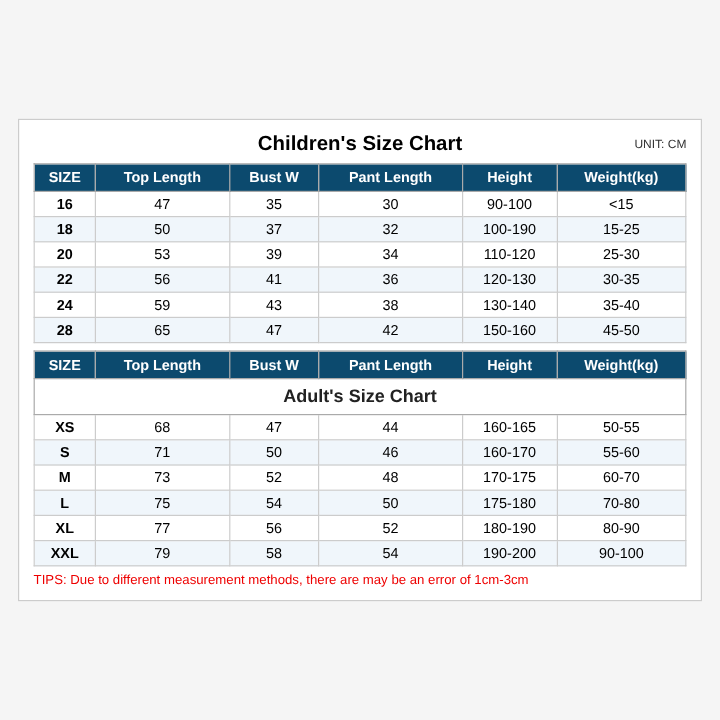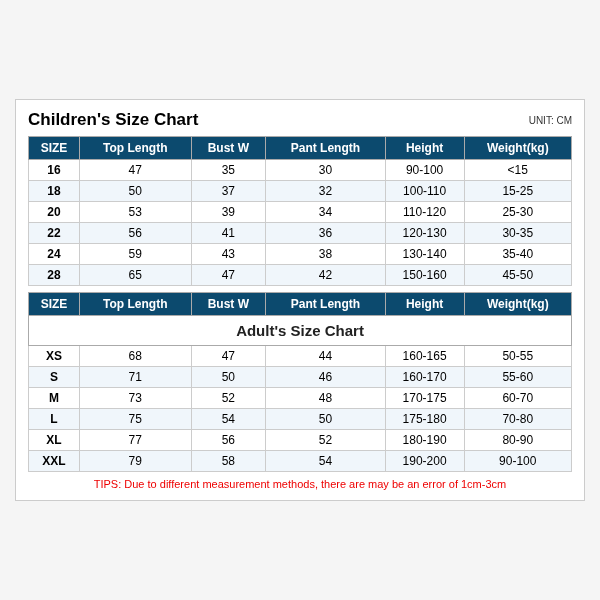--- a/index.html
+++ b/index.html
@@ -14,21 +14,21 @@
     }
     .chart-container {
       background: #fff;
       border: 1px solid #ccc;
       padding: 10px 12px 10px 12px;
       width: 570px;
     }
     .main-title-row {
       display: flex;
       align-items: center;
-      justify-content: flex-start;
+      justify-content: center;
       position: relative;
       margin-bottom: 6px;
     }
     .main-title {
       font-size: 17px;
       font-weight: bold;
       text-align: center;
     }
     .unit-label {
       position: absolute;
@@ -71,21 +71,21 @@
       font-weight: bold;
       text-align: center;
       padding: 6px 18px;
       border: 1px solid #aaa;
       color: #222;
     }
     .tips-row {
       margin-top: 6px;
       font-size: 11px;
       color: #e00;
-      text-align: center;
+      text-align: left;
     }
   </style>
 </head>
 <body>
 
 <div class="chart-container">
   <div class="main-title-row">
     <span class="main-title">Children's Size Chart</span>
     <span class="unit-label">UNIT: CM</span>
   </div>
@@ -108,21 +108,21 @@
           <td>35</td>
           <td>30</td>
           <td>90-100</td>
           <td>&lt;15</td>
         </tr>
         <tr>
           <td class="size-cell">18</td>
           <td>50</td>
           <td>37</td>
           <td>32</td>
-          <td>100-110</td>
+          <td>100-190</td>
           <td>15-25</td>
         </tr>
         <tr>
           <td class="size-cell">20</td>
           <td>53</td>
           <td>39</td>
           <td>34</td>
           <td>110-120</td>
           <td>25-30</td>
         </tr>

